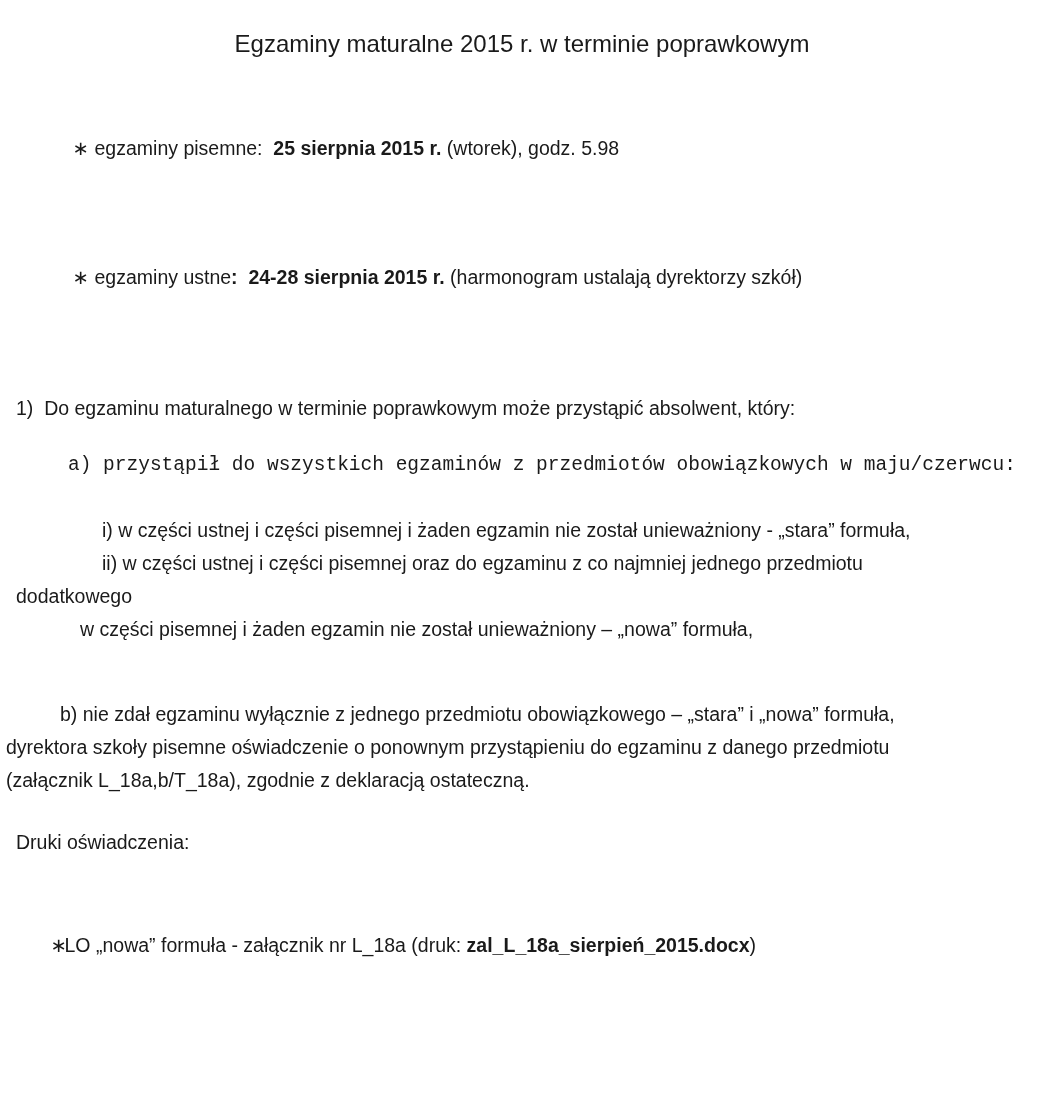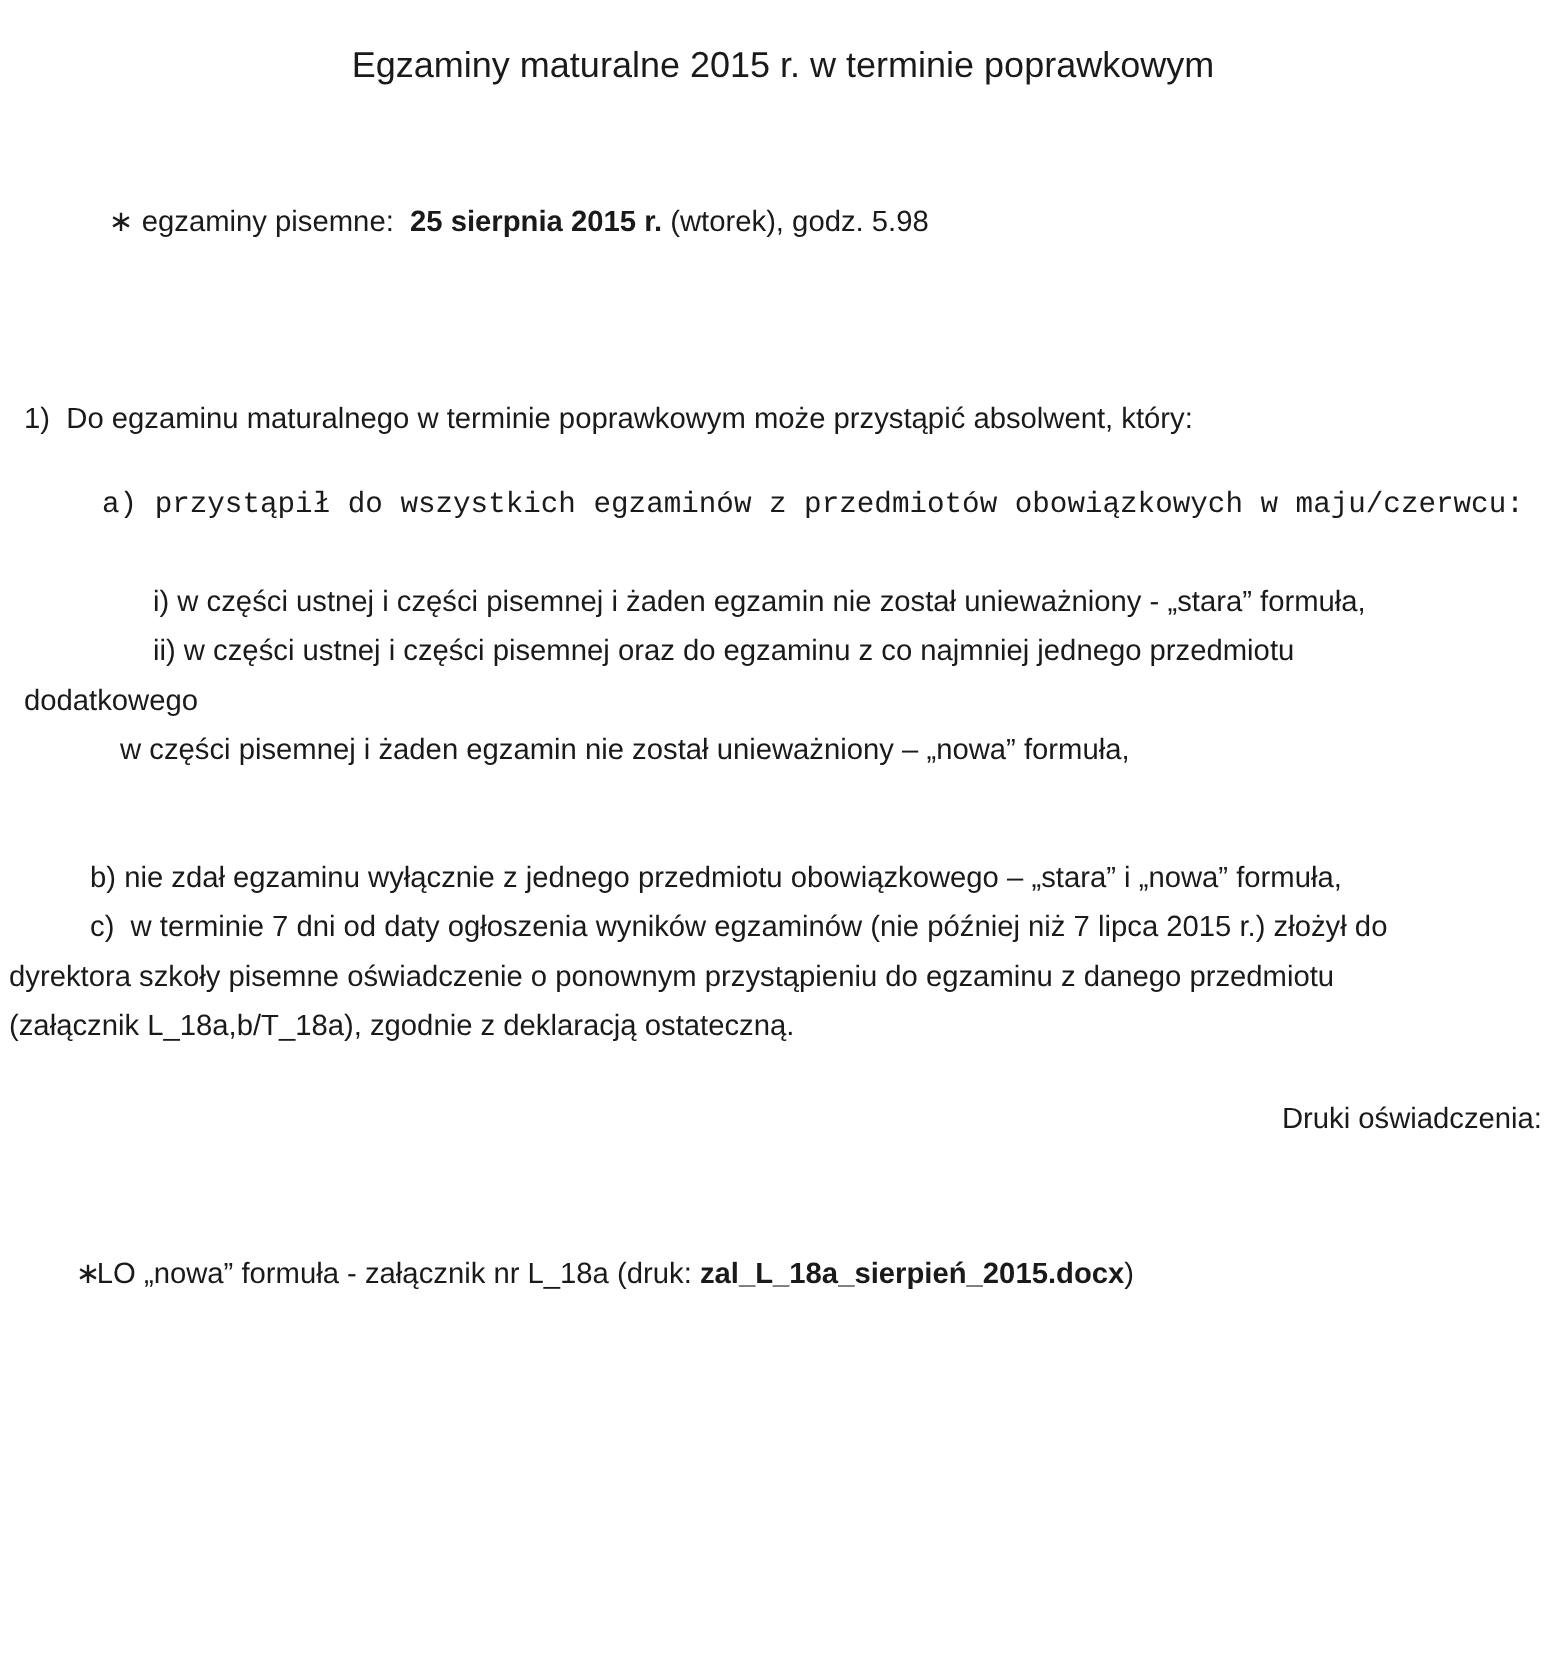--- a/index.html
+++ b/index.html
@@ -48,21 +48,21 @@
   .sub-block { margin-top: 32px; }
   .sub-block .line { line-height: 33px; }
   .indent-i { padding-left: 86px; }
   .indent-w { padding-left: 64px; }
 
   .bc-block { margin-top: 52px; }
   .bc-block .line { line-height: 33px; }
   .indent-bc { padding-left: 44px; }
   .outdent { margin-left: -10px; }
 
-  .decl-heading { margin-top: 29px; line-height: 33px; text-align: right; }
+  .decl-heading { margin-top: 29px; line-height: 33px; }
   .decl-list { margin-top: 28px; }
   .decl-item {
     line-height: 39px;
     padding-left: 2px;
   }
   .decl-item .marker {
     display: inline-block;
     width: 14px;
   }
 </style>
@@ -71,36 +71,38 @@
 
 <div class="doc">
 
   <h1 class="title">Egzaminy maturalne 2015 r. w terminie poprawkowym</h1>
 
 
   <div class="exam-list">
     <div class="line exam-item">
       <span class="marker">∗</span><span><span>egzaminy pisemne:  </span><b>25 sierpnia 2015 r.</b><span> (wtorek), godz. 5.98</span></span>
     </div>
+    <div class="line exam-item">
+      <span class="marker">∗</span><span><span>egzaminy ustne</span><b>:  24-28 sierpnia 2015 r.</b><span> (harmonogram ustalają dyrektorzy szkół)</span></span>
+    </div>
   </div>
 
   <div class="line point1-lead">1)  Do egzaminu maturalnego w terminie poprawkowym może przystąpić absolwent, który:</div>
 
   <div class="line sub-a">a) przystąpił do wszystkich egzaminów z przedmiotów obowiązkowych w maju/czerwcu:</div>
 
   <div class="sub-block">
     <div class="line indent-i">i) w części ustnej i części pisemnej i żaden egzamin nie został unieważniony - „stara” formuła,</div>
     <div class="line indent-i">ii) w części ustnej i części pisemnej oraz do egzaminu z co najmniej jednego przedmiotu</div>
     <div class="line">dodatkowego</div>
     <div class="line indent-w">w części pisemnej i żaden egzamin nie został unieważniony – „nowa” formuła,</div>
   </div>
 
   <div class="bc-block">
     <div class="line indent-bc">b) nie zdał egzaminu wyłącznie z jednego przedmiotu obowiązkowego – „stara” i „nowa” formuła,</div>
-    <div class="line indent-bc">c)  w terminie 7 dni od daty ogłoszenia wyników egzaminów (nie później niż 7 lipca 2015 r.) złożył do</div>
     <div class="line outdent">dyrektora szkoły pisemne oświadczenie o ponownym przystąpieniu do egzaminu z danego przedmiotu</div>
     <div class="line outdent">(załącznik L_18a,b/T_18a), zgodnie z deklaracją ostateczną.</div>
   </div>
 
   <div class="line decl-heading">Druki oświadczenia:</div>
 
   <div class="decl-list">
     <div class="line decl-item">
       <span class="marker">∗</span><span><span>LO „nowa” formuła - załącznik nr L_18a (druk: </span><b>zal_L_18a_sierpień_2015.docx</b><span>)</span></span>
     </div>

